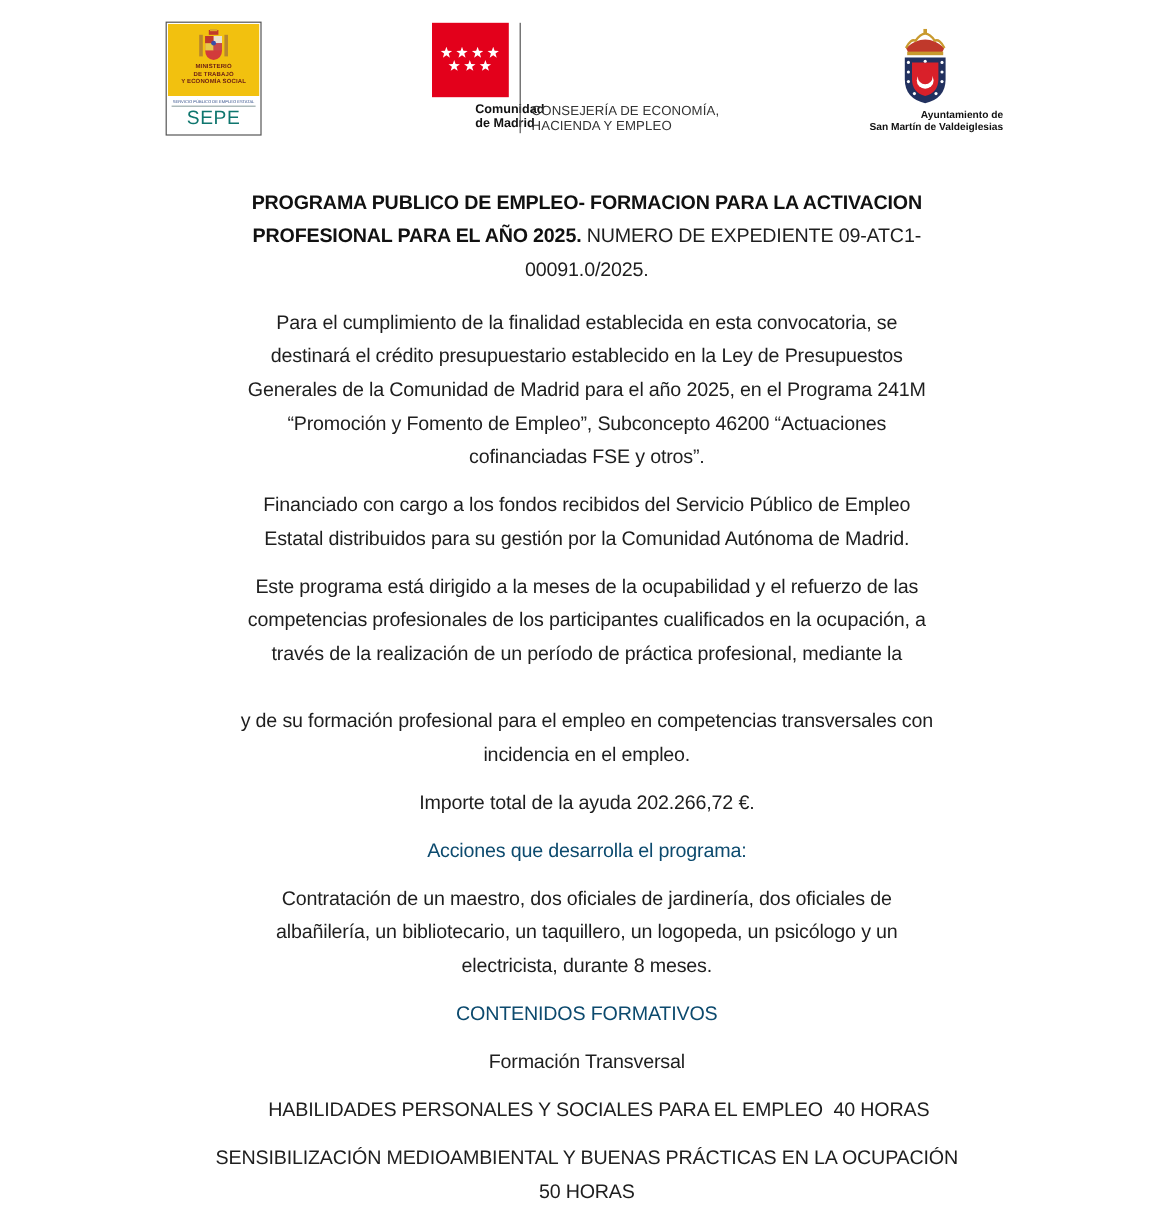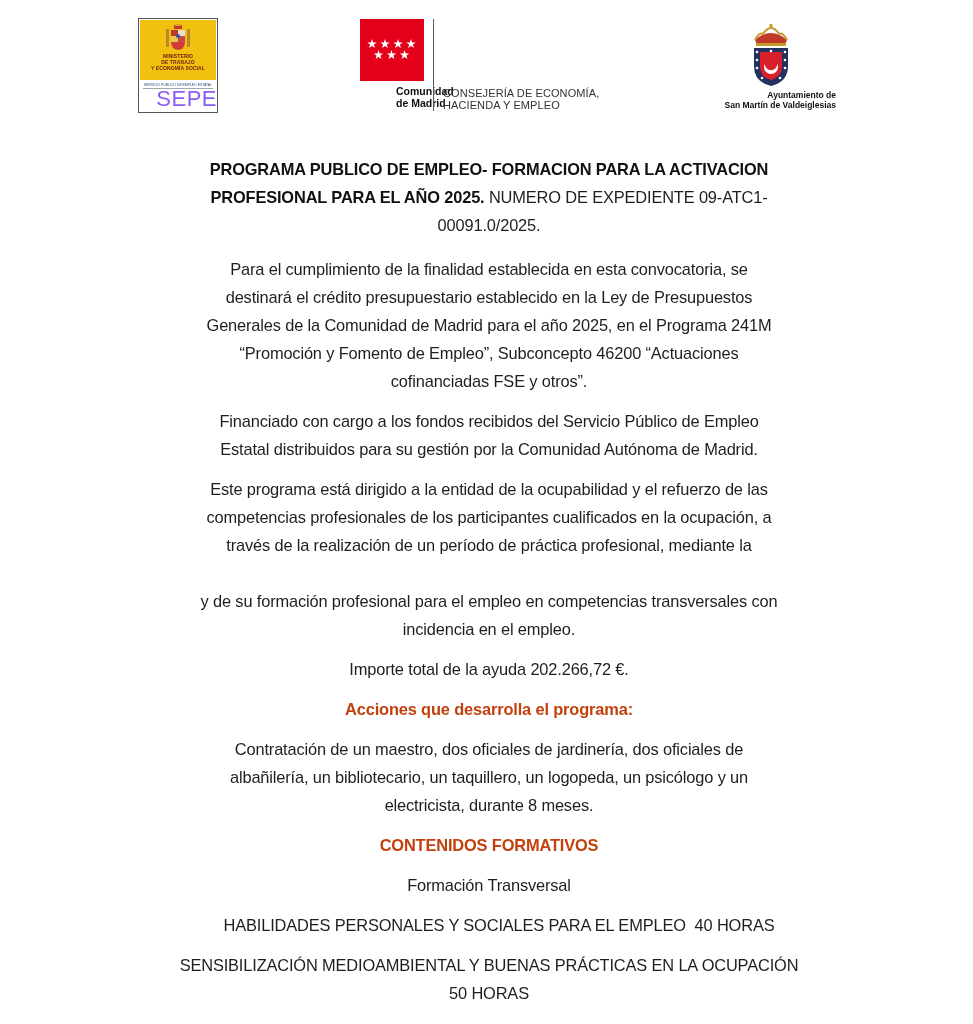--- a/index.html
+++ b/index.html
@@ -57,25 +57,25 @@
       color: #2c4a86;
       text-align: center;
       border-bottom: 0.5px solid #9aa;
       line-height: 5px;
       white-space: nowrap;
       overflow: hidden;
     }
     .sepe .sepe-word {
       position: absolute;
       left: 0; right: 0; top: 68px;
-      text-align: right;
-      font-size: 22px;
+      text-align: center;
+      font-size: 16px;
       line-height: 24px;
       font-weight: normal;
-      color: #8b5cf6;
+      color: #0f766e;
       letter-spacing: 0.5px;
     }
     .madrid {
       position: absolute;
       left: 360px; top: 19px;
     }
     .madrid .flag {
       position: absolute;
       left: 0; top: 0;
       width: 64px; height: 62px;
@@ -146,22 +146,22 @@
       margin: 0 0 12px 0;
     }
     .doc .title-block {
       margin-bottom: 16px;
     }
     .doc b, .doc .bold {
       font-weight: bold;
       color: #111;
     }
     .doc .section-h {
-      font-weight: bold;
-      color: #c2410c;
+      font-weight: normal;
+      color: #0c4a6e;
     }
   </style>
 </head>
 <body>
 
 <div class="logos">
 
   <div class="sepe">
     <div class="yellow"></div>
     <svg class="crest" viewBox="0 0 30 28">
@@ -258,21 +258,21 @@
     <span>“Promoción y Fomento de Empleo”, Subconcepto 46200 “Actuaciones</span><br>
     <span>cofinanciadas FSE y otros”.</span>
   </p>
 
   <p>
     <span>Financiado con cargo a los fondos recibidos del Servicio Público de Empleo</span><br>
     <span>Estatal distribuidos para su gestión por la Comunidad Autónoma de Madrid.</span>
   </p>
 
   <p>
-    <span>Este programa está dirigido a la entidad de la ocupabilidad y el refuerzo de las</span><br>
+    <span>Este programa está dirigido a la meses de la ocupabilidad y el refuerzo de las</span><br>
     <span>competencias profesionales de los participantes cualificados en la ocupación, a</span><br>
     <span>través de la realización de un período de práctica profesional, mediante la</span><br>
     <br>
     <span>y de su formación profesional para el empleo en competencias transversales con</span><br>
     <span>incidencia en el empleo.</span>
   </p>
 
   <p>Importe total de la ayuda 202.266,72 €.</p>
 
   <p class="section-h">Acciones que desarrolla el programa:</p>

